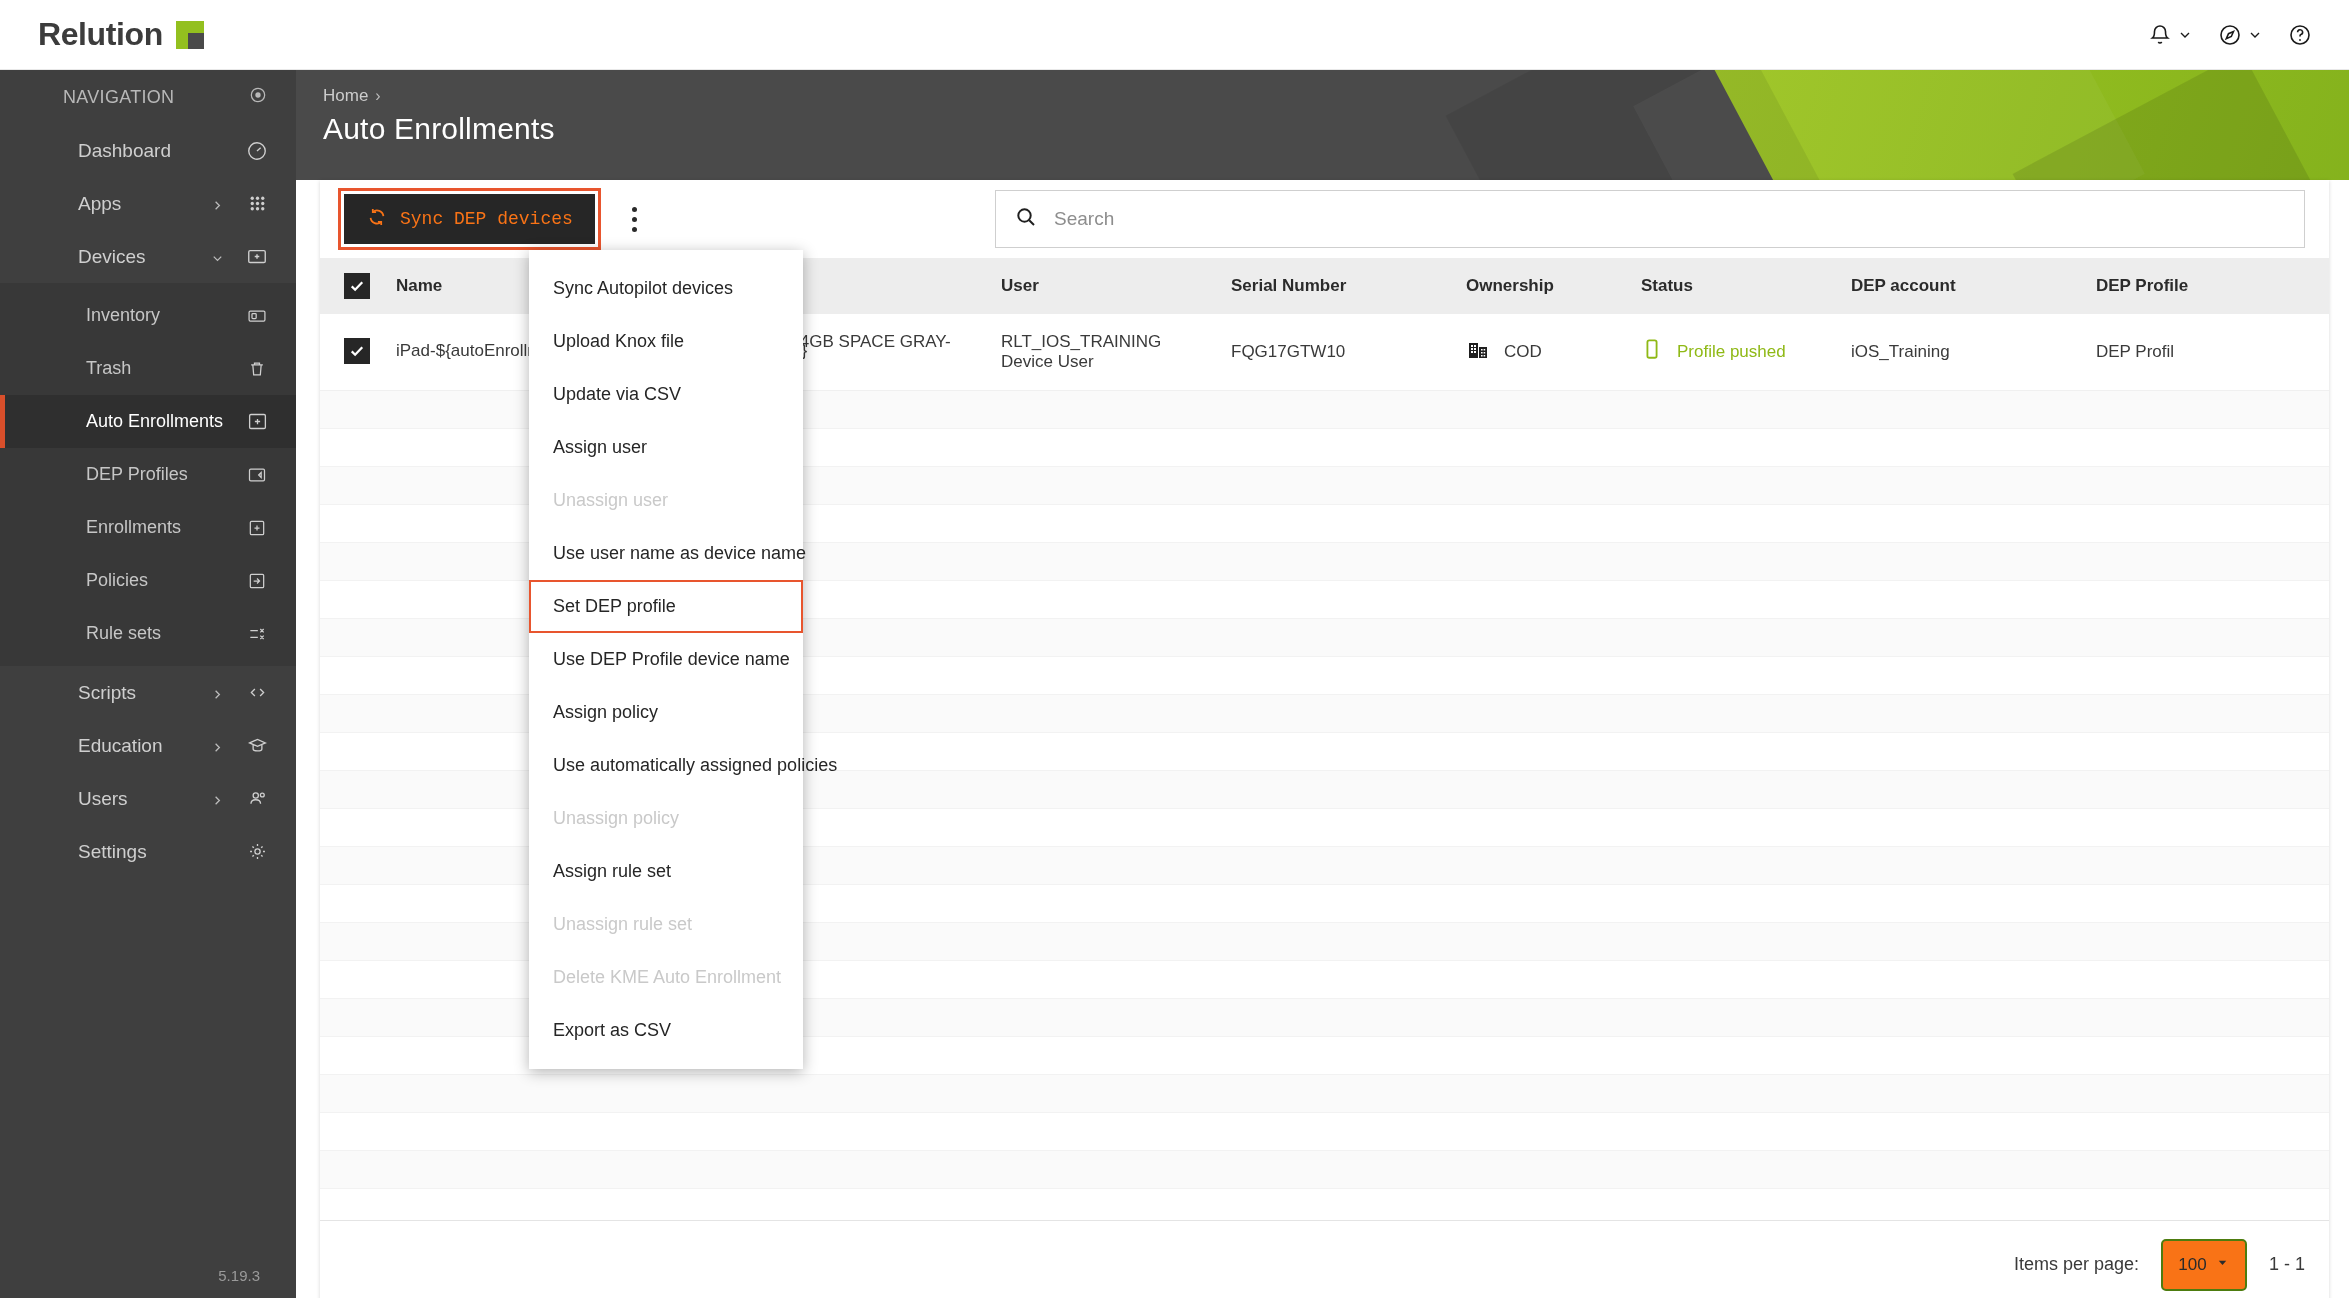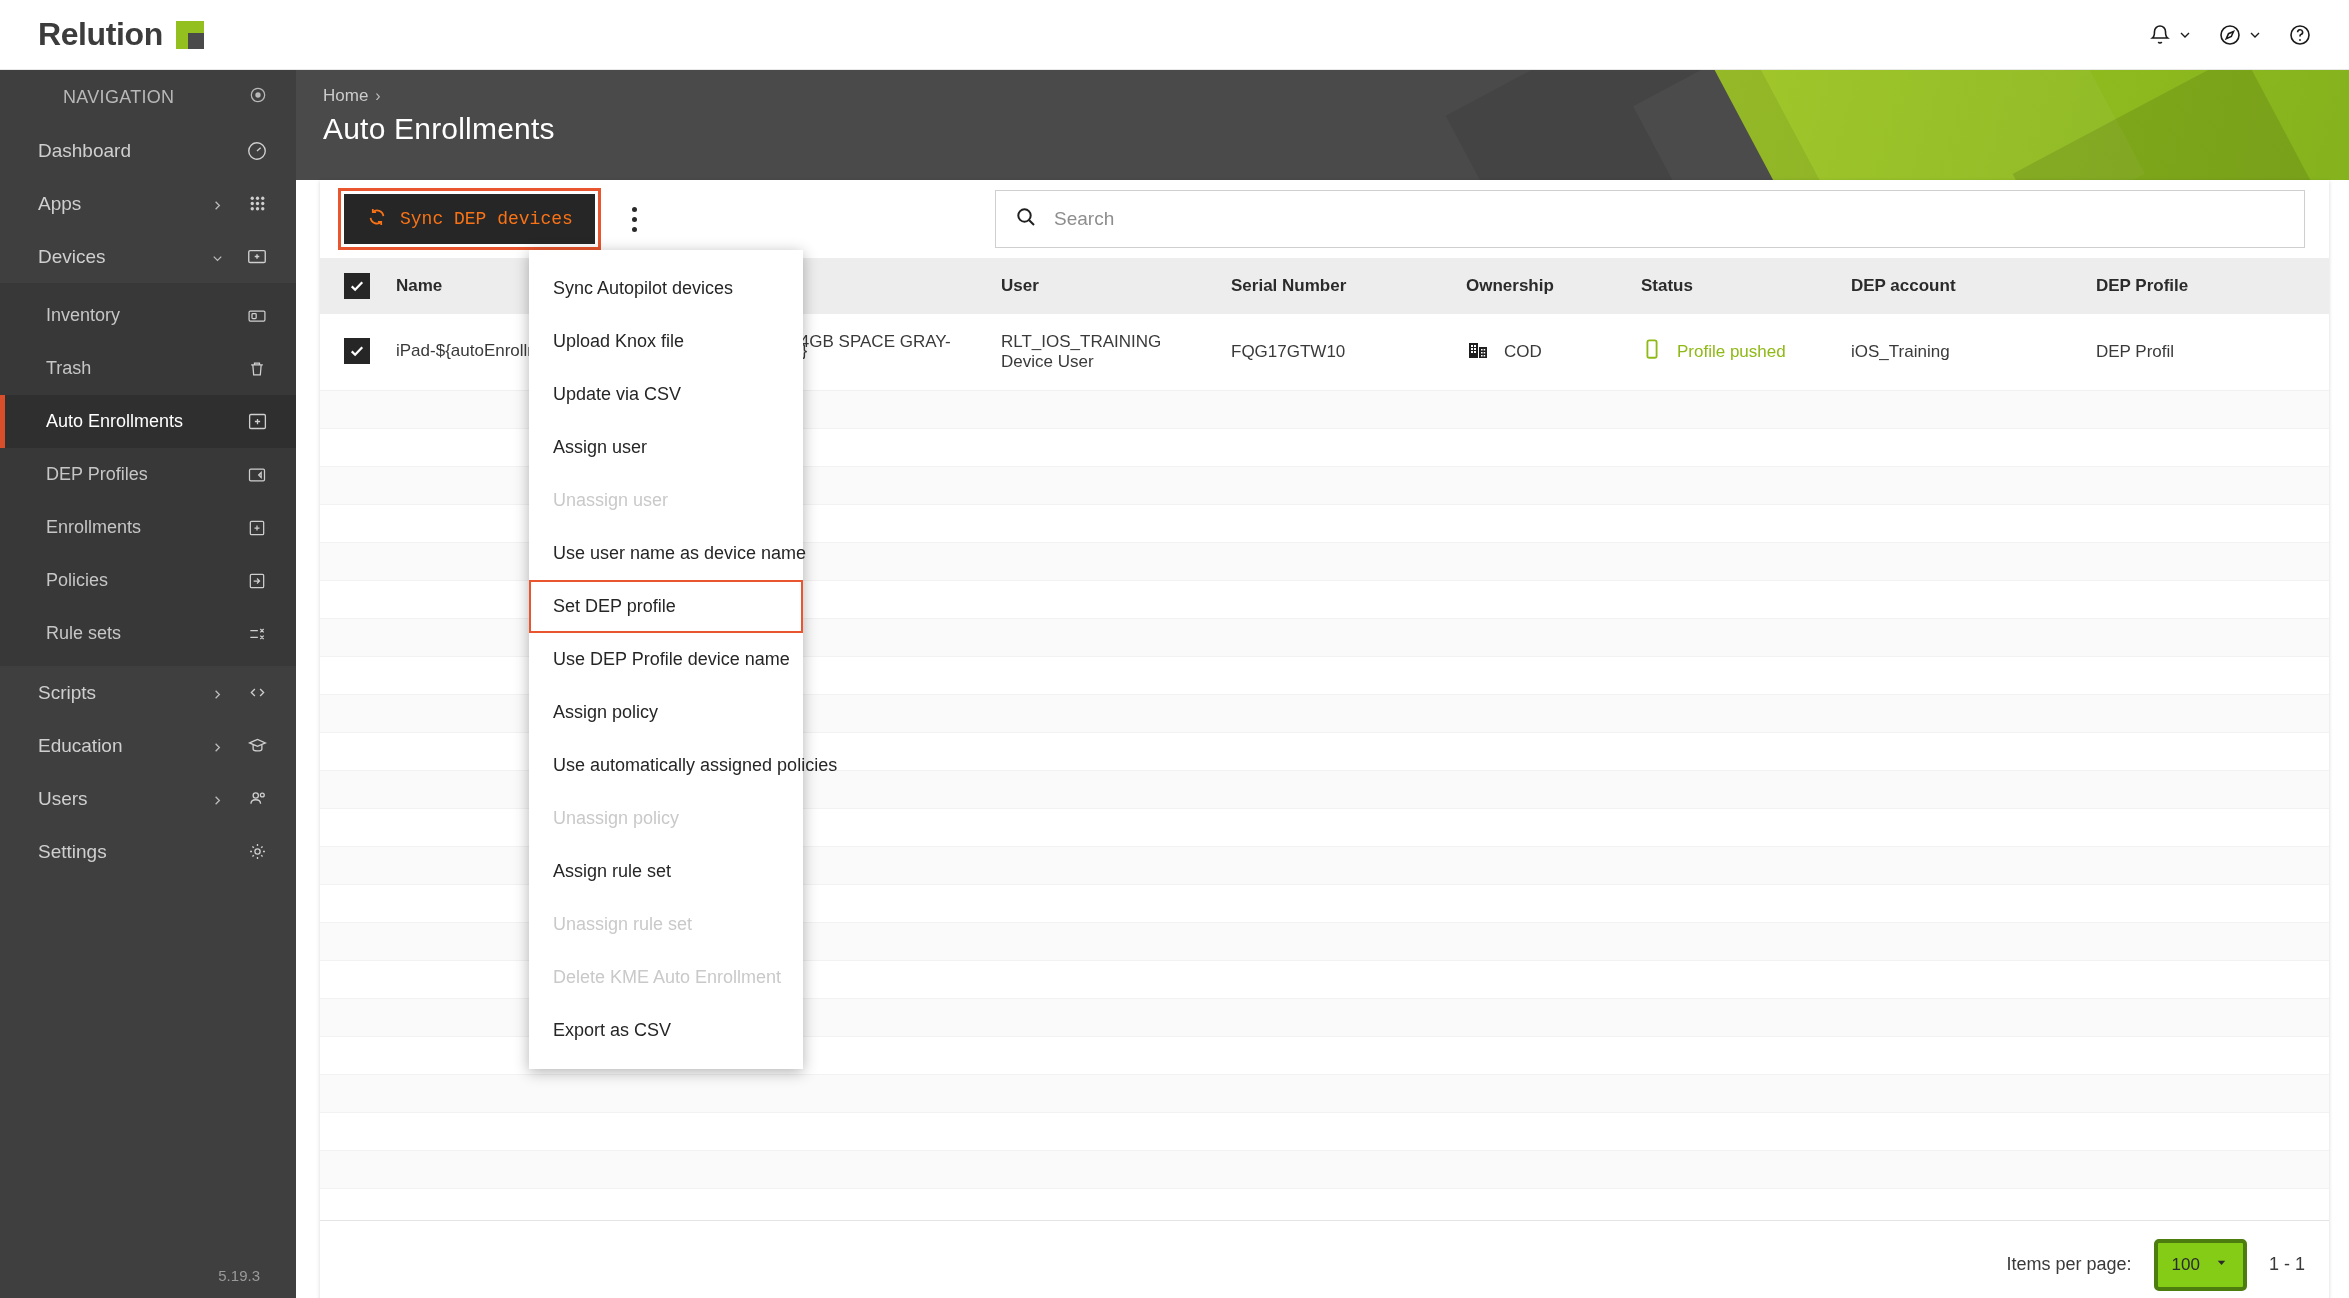--- a/index.html
+++ b/index.html
@@ -36,21 +36,21 @@
   .nav-head {
     display: flex; align-items: center; height: 54px;
     padding: 0 28px 0 38px; font-size: 18px; color: #b8b8b8; letter-spacing: .3px; margin-left: 25px;
   }
   .nav-head .spacer { flex: 1; }
   .nav-row {
     display: flex; align-items: center; height: 53px;
     padding-left: 38px; padding-right: 24px; font-size: 19px; color: #cfcfcf;
     cursor: pointer; position: relative;
   }
-  .nav-row .label { flex: 1; white-space: nowrap; }
+  .nav-row .label { flex: 1; white-space: nowrap; margin-left: 40px; }
   .nav-row .arrow { width: 16px; height: 16px; margin-right: 16px; color: #bdbdbd; }
   .nav-row .rico { width: 30px; height: 30px; display: flex; align-items: center; justify-content: center; color: #cfcfcf; flex: none; }
   .subnav { background: #383838; padding: 6px 0; }
   .subnav .nav-row { padding-left: 46px; font-size: 18px; color: #c6c6c6; }
   .nav-row.active { background: #2f2f2f; color: #ffffff; }
   .nav-row.active::before {
     content: ""; position: absolute; left: 0; top: 0; width: 5px; height: 100%;
     background: #d94f2b;
   }
   .nav-row.active .label { color: #ffffff; }
@@ -132,23 +132,23 @@
 
   
   .paginator {
     position: absolute; left: 0; bottom: 0; width: 2009px; height: 88px;
     border-top: 1px solid #e4e4e4;
     display: flex; align-items: center; justify-content: flex-end;
     padding-right: 24px; gap: 22px; background: #fff;
   }
   .pg-label { font-size: 18px; color: #3a3a3a; }
   .pg-select {
-    min-width: 86px; height: 52px; border: 4px solid #4d7c0f; border-radius: 5px;
-    display: flex; align-items: center; justify-content: center; gap: 14px;
-    padding: 0 14px; font-size: 17px; color: #2b2b2b; cursor: pointer; background: #84cc16;
+    min-width: 86px; height: 52px; border: 2px solid #4d7c0f; border-radius: 5px;
+    display: flex; align-items: center; justify-content: center; gap: 8px;
+    padding: 0 14px; font-size: 17px; color: #2b2b2b; cursor: pointer; background: #f97316;
   }
   .pg-range { font-size: 18px; color: #3a3a3a; }
 
   
   .menu {
     position: absolute; left: 529px; top: 250px; width: 274px;
     background: #ffffff; box-shadow: 0 3px 14px rgba(0,0,0,0.30);
     z-index: 60; padding: 12px 0;
   }
   .menu-item {

